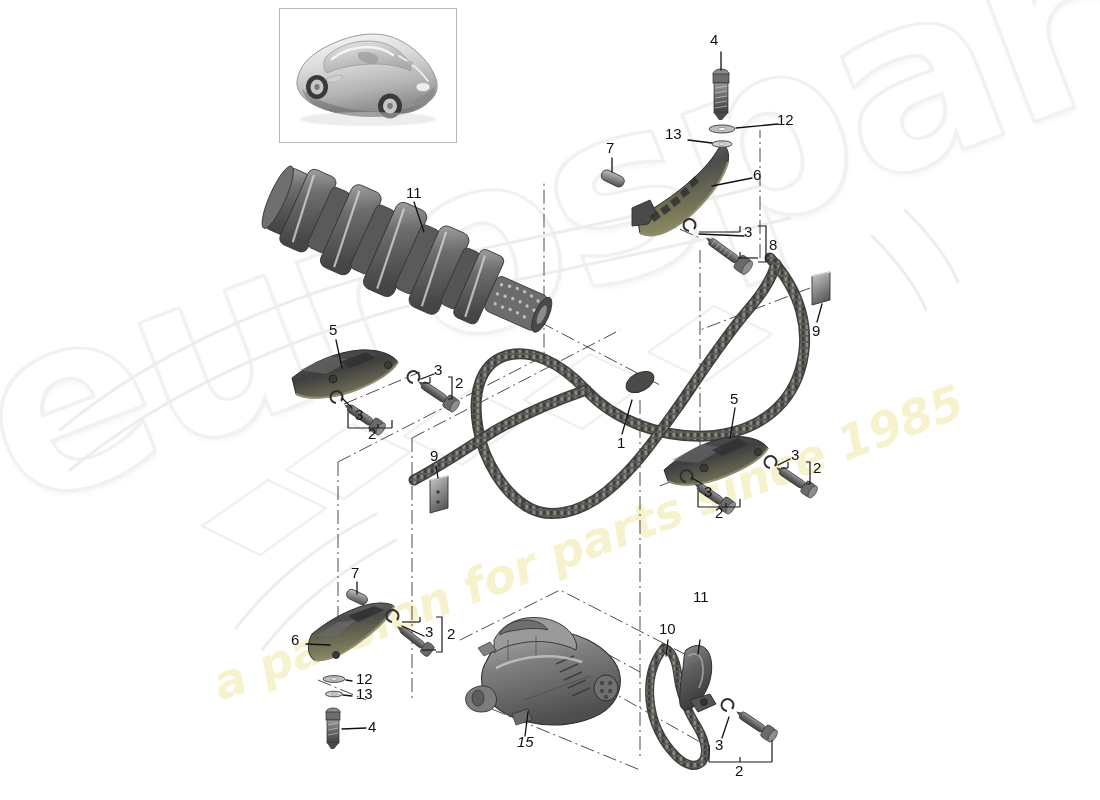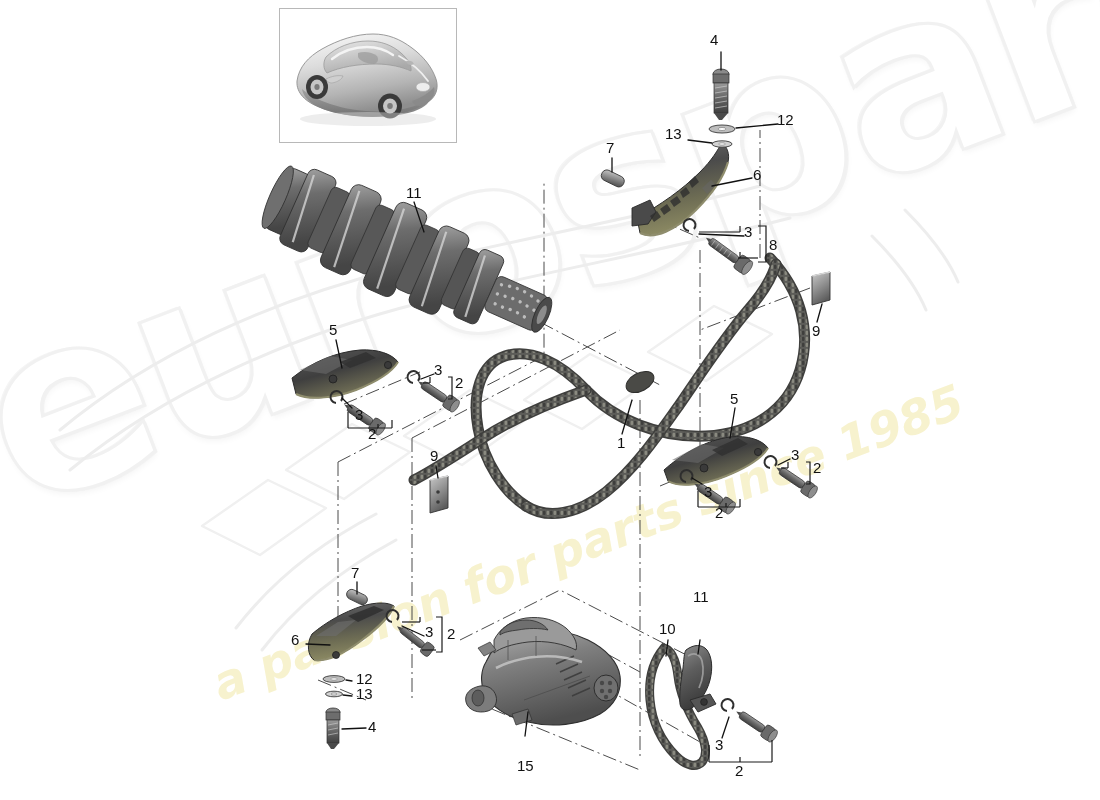--- a/index.html
+++ b/index.html
@@ -689,17 +689,17 @@
   <div class="callout" style="left:430px; top:448px;">9</div>
   <div class="callout" style="left:351px; top:565px;">7</div>
   <div class="callout" style="left:291px; top:632px;">6</div>
   <div class="callout" style="left:425px; top:624px;">3</div>
   <div class="callout" style="left:447px; top:626px;">2</div>
   <div class="callout" style="left:356px; top:671px;">12</div>
   <div class="callout" style="left:356px; top:686px;">13</div>
   <div class="callout" style="left:368px; top:719px;">4</div>
   <div class="callout" style="left:659px; top:621px;text-align:right;">10</div>
   <div class="callout" style="left:693px; top:589px;">11</div>
-  <div class="callout" style="left:517px; top:758px;">15</div>
+  <div class="callout" style="left:517px; top:734px;font-style:italic;">15</div>
   <div class="callout" style="left:715px; top:737px;">3</div>
   <div class="callout" style="left:735px; top:763px;">2</div>
 
 </div>
 
 </body></html>

